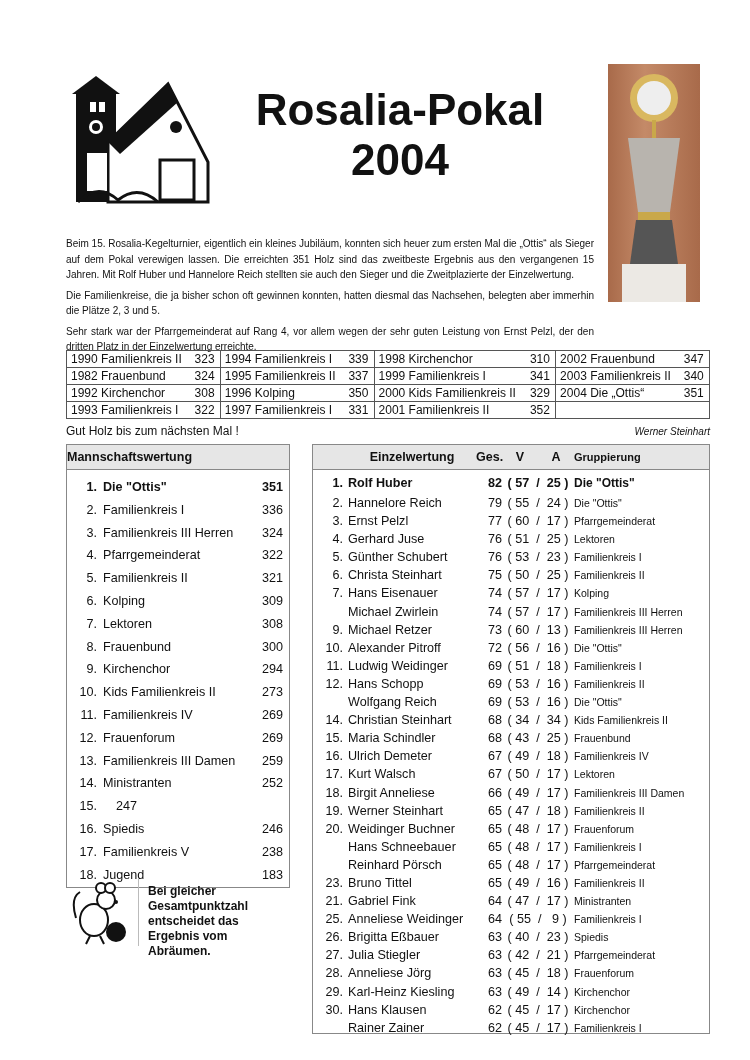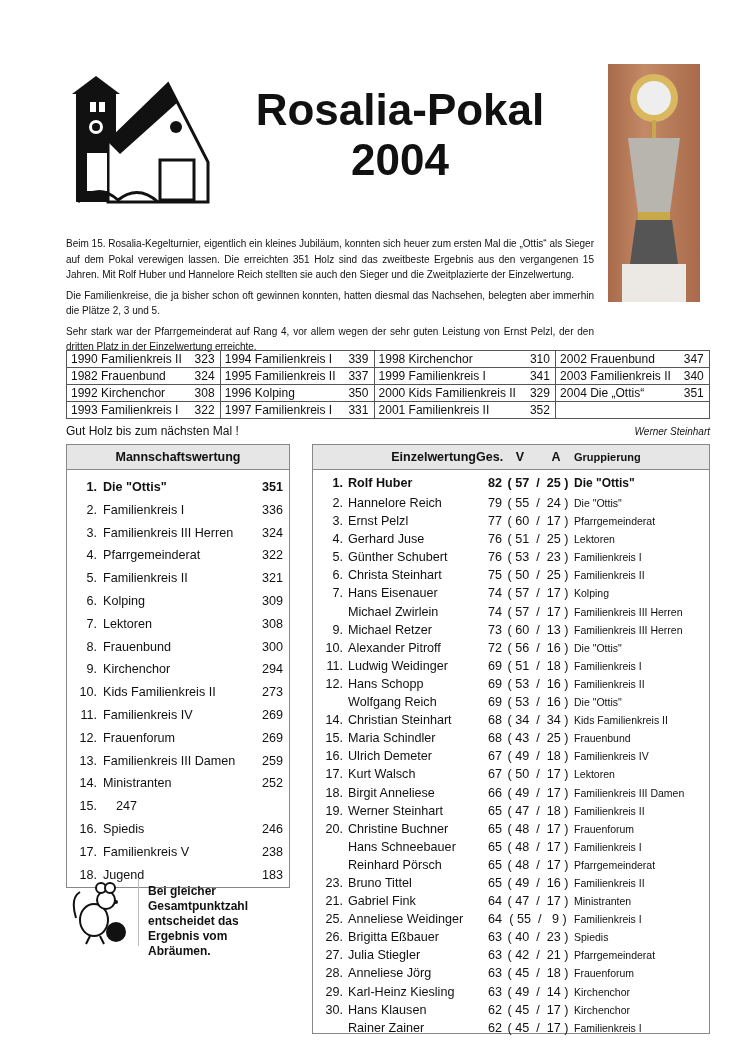--- a/index.html
+++ b/index.html
@@ -12,21 +12,21 @@
   #intro p { margin:0 0 5px 0; }
   #history { left:66px; top:350px; width:644px; border-collapse:collapse; font-size:12px; }
   #history td { border:1px solid #555; padding:1px 4px; height:14px; white-space:nowrap; }
   #history td.n { text-align:left; border-left:none; }
   #history td.t { border-right:none; }
   #gutholz { left:66px; top:424px; font-size:12px; }
   #sign { left:600px; top:426px; width:110px; text-align:right; font-size:10px; font-style:italic; }
   .panel { border:1.5px solid #888; }
   #team { left:66px; top:444px; width:222px; height:442px; }
   .ph { background:#e6e6e6; border-bottom:1.5px solid #888; height:24px; line-height:24px; font-weight:bold; font-size:12.5px; }
-  #team .ph { text-align:center; }
+  #team .ph { text-align:left; }
   .trow { display:flex; height:22.8px; line-height:22.8px; font-size:12.6px; }
   .trow .r { width:30px; text-align:right; padding-right:6px; }
   .trow .nm { flex:1; }
   .trow .pt { width:34px; text-align:right; padding-right:6px; }
   .bold { font-weight:bold; }
   #single { left:312px; top:444px; width:396px; height:588px; }
   #single .ph { display:flex; }
   .c1 { width:30px; text-align:right; padding-right:5px; }
   .c2 { width:128px; }
   .c3 { width:26px; text-align:right; }
@@ -219,21 +219,21 @@
         <span class="r">18.</span>
         <span class="nm">Jugend</span>
         <span class="pt">183</span>
       </div>
     </div>
 </div>
 
 <div id="single" class="abs panel">
   <div class="ph">
     <span class="c1"></span>
-    <span class="c2" style="text-align:right">Einzelwertung</span>
+    <span class="c2" style="text-align:center">Einzelwertung</span>
     <span class="c3">Ges.</span>
     <span style="width:36px;text-align:center">V</span>
     <span style="width:36px;text-align:center">A</span>
     <span class="c5" style="font-size:11px">Gruppierung</span>
   </div>
   <div id="single-body" style="padding-top:2px">
       <div class="srow bold first">
         <span class="c1">1.</span>
         <span class="c2">Rolf Huber</span>
         <span class="c3">82</span>
@@ -361,21 +361,21 @@
       </div>
       <div class="srow">
         <span class="c1">19.</span>
         <span class="c2">Werner Steinhart</span>
         <span class="c3">65</span>
         <span class="c4">( 47  /  18 )</span>
         <span class="c5">Familienkreis II</span>
       </div>
       <div class="srow">
         <span class="c1">20.</span>
-        <span class="c2">Christine Buchner</span>
+        <span class="c2">Weidinger Buchner</span>
         <span class="c3">65</span>
         <span class="c4">( 48  /  17 )</span>
         <span class="c5">Frauenforum</span>
       </div>
       <div class="srow">
         <span class="c1"></span>
         <span class="c2">Hans Schneebauer</span>
         <span class="c3">65</span>
         <span class="c4">( 48  /  17 )</span>
         <span class="c5">Familienkreis I</span>

